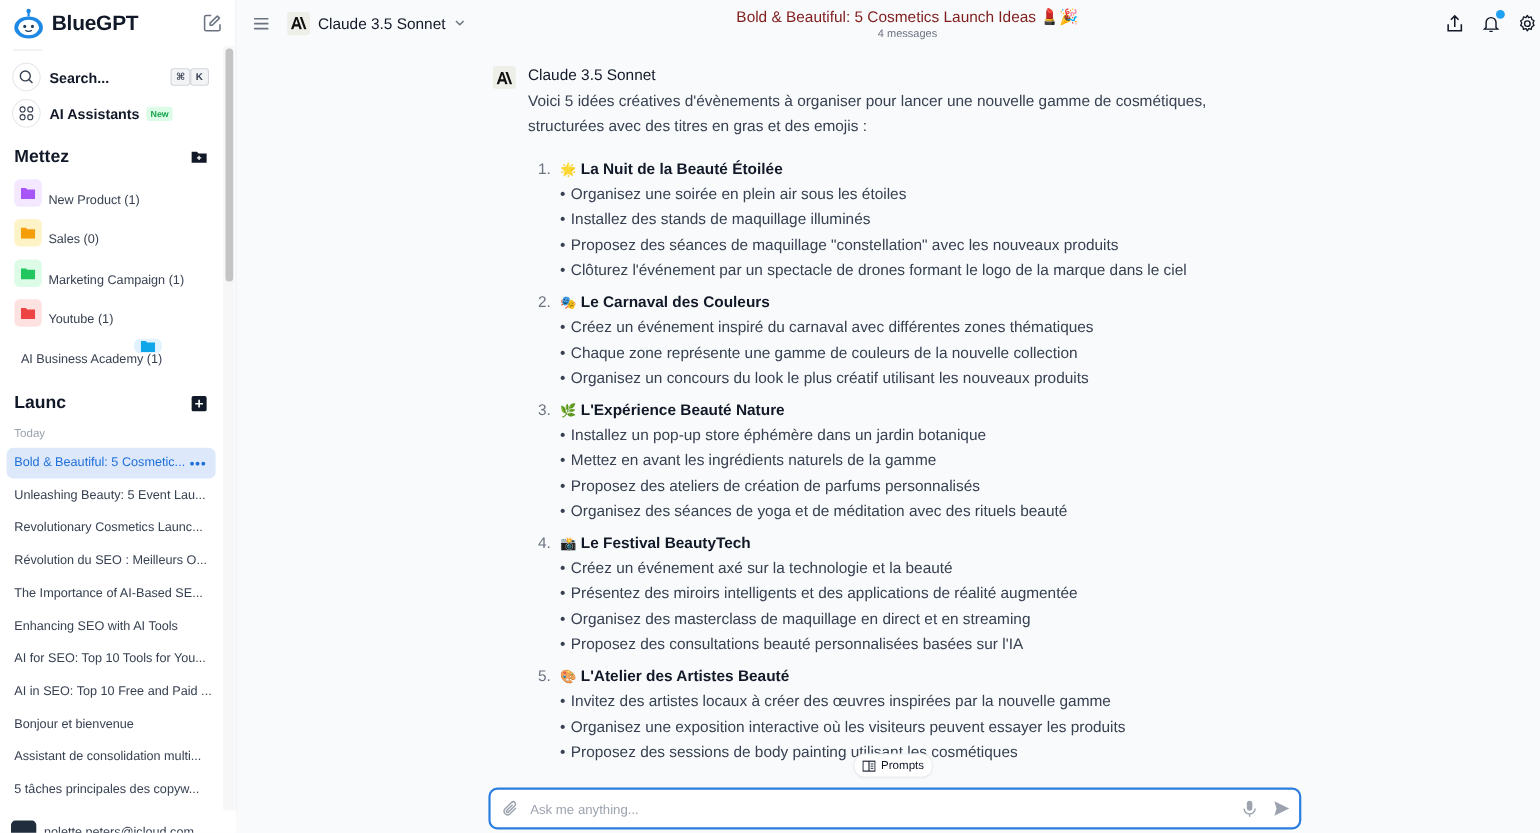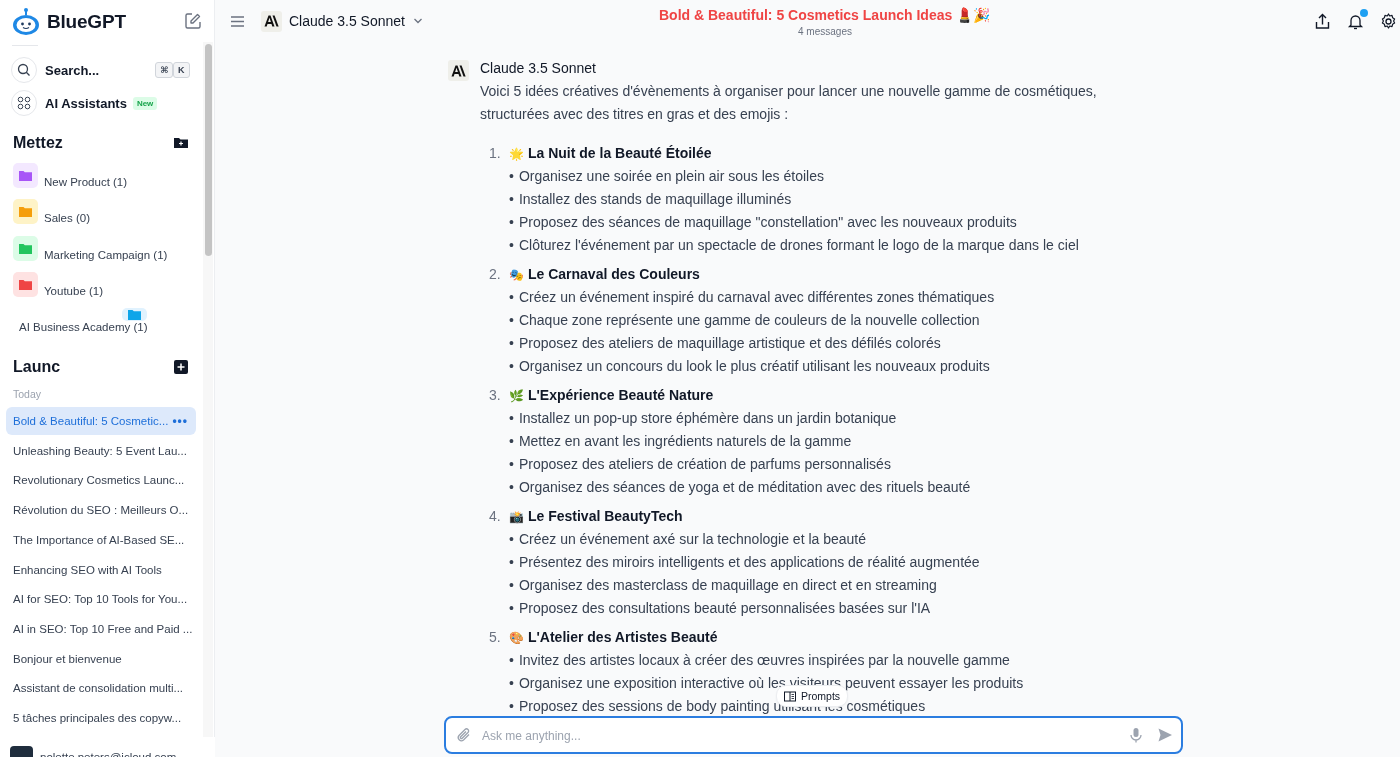--- a/index.html
+++ b/index.html
@@ -39,21 +39,21 @@
   .user-avatar { position: absolute; left: 10px; top: 9px; width: 23px; height: 23px; border-radius: 4px; background: #1f2d3d; }
   .user-email { position: absolute; left: 40px; top: 14px; font-size: 11.5px; color: #374151; }
 
   
   .menu-btn { position: absolute; left: 229px; top: 13px; width: 17px; height: 17px; cursor: pointer; }
   .model-sel { position: absolute; left: 261px; top: 10px; height: 22px; display: flex; align-items: center; cursor: pointer; }
   .model-logo { width: 21px; height: 21px; background: #efefea; border-radius: 3px; display: flex; align-items: center; justify-content: center; }
   .model-name { font-size: 14px; color: #111827; margin-left: 7px; font-weight: 500; }
   .model-chev { margin-left: 8px; width: 10px; height: 10px; }
 
-  .chat-title { position: absolute; left: 600px; width: 450px; top: 7px; text-align: center; font-size: 14px; font-weight: 700; color: #ef4444; }
+  .chat-title { position: absolute; left: 600px; width: 450px; top: 7px; text-align: center; font-size: 14px; font-weight: 400; color: #7f1d1d; }
   .chat-sub { position: absolute; left: 600px; width: 450px; top: 26px; text-align: center; font-size: 10px; color: #6b7280; }
 
   .top-icon { position: absolute; top: 13px; width: 17px; height: 17px; cursor: pointer; }
   .notif-dot { position: absolute; left: 1360px; top: 9px; width: 8px; height: 8px; background: #1fa0f2; border-radius: 50%; }
 
   
   .msg-avatar { position: absolute; left: 448px; top: 60px; width: 21px; height: 21px; background: #efefea; border-radius: 3px; display: flex; align-items: center; justify-content: center; }
   .msg-author { position: absolute; left: 480px; top: 60px; font-size: 14px; color: #111827; font-weight: 500; }
   .msg-body { position: absolute; left: 480px; top: 80px; width: 640px; font-size: 14px; color: #374151; line-height: 23px; }
   .msg-intro { margin-bottom: 16px; }
@@ -291,21 +291,20 @@
           <li>Installez des stands de maquillage illuminés</li>
           <li>Proposez des séances de maquillage "constellation" avec les nouveaux produits</li>
           <li>Clôturez l'événement par un spectacle de drones formant le logo de la marque dans le ciel</li>
         </ul>
       </div>
       <div class="idea">
         <div class="idea-head"><span class="idea-num">2.</span><span class="idea-emoji">🎭</span><span class="idea-title">Le Carnaval des Couleurs</span></div>
         <ul class="idea-bullets">
           <li>Créez un événement inspiré du carnaval avec différentes zones thématiques</li>
           <li>Chaque zone représente une gamme de couleurs de la nouvelle collection</li>
-          <li>Proposez des ateliers de maquillage artistique et des défilés colorés</li>
           <li>Organisez un concours du look le plus créatif utilisant les nouveaux produits</li>
         </ul>
       </div>
       <div class="idea">
         <div class="idea-head"><span class="idea-num">3.</span><span class="idea-emoji">🌿</span><span class="idea-title">L'Expérience Beauté Nature</span></div>
         <ul class="idea-bullets">
           <li>Installez un pop-up store éphémère dans un jardin botanique</li>
           <li>Mettez en avant les ingrédients naturels de la gamme</li>
           <li>Proposez des ateliers de création de parfums personnalisés</li>
           <li>Organisez des séances de yoga et de méditation avec des rituels beauté</li>

